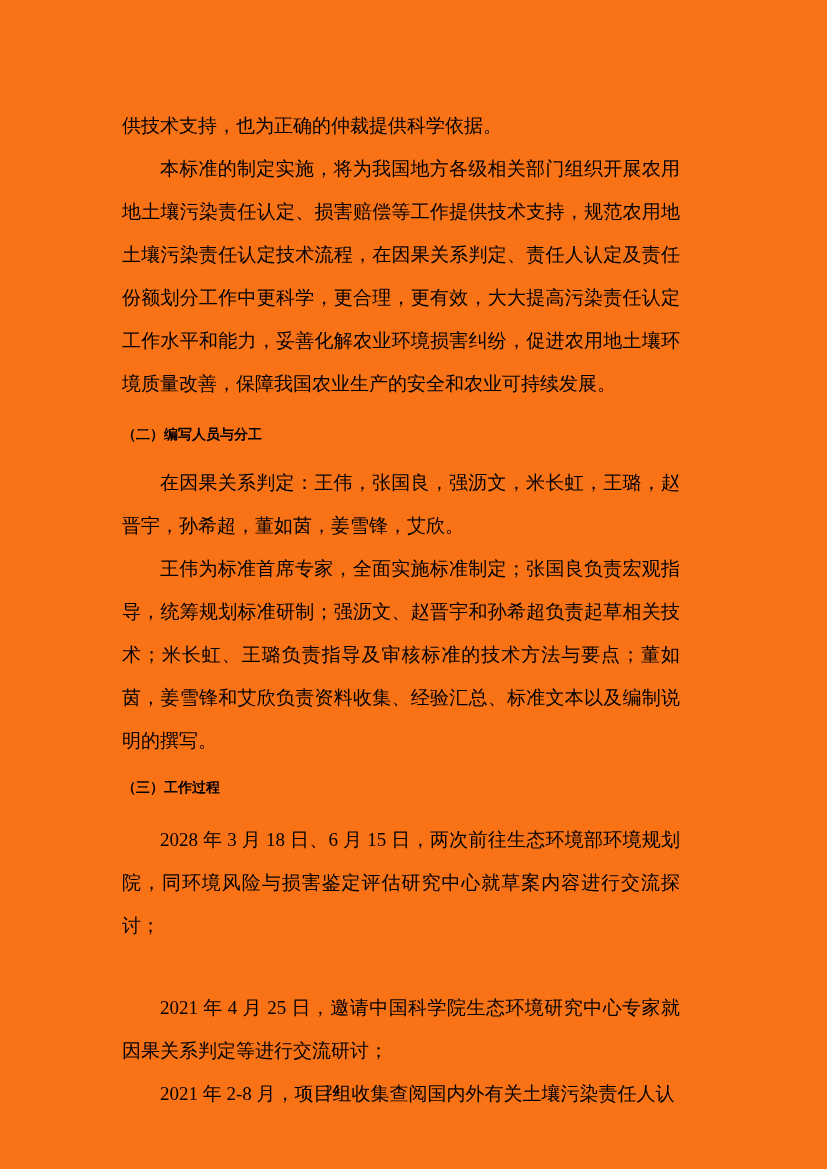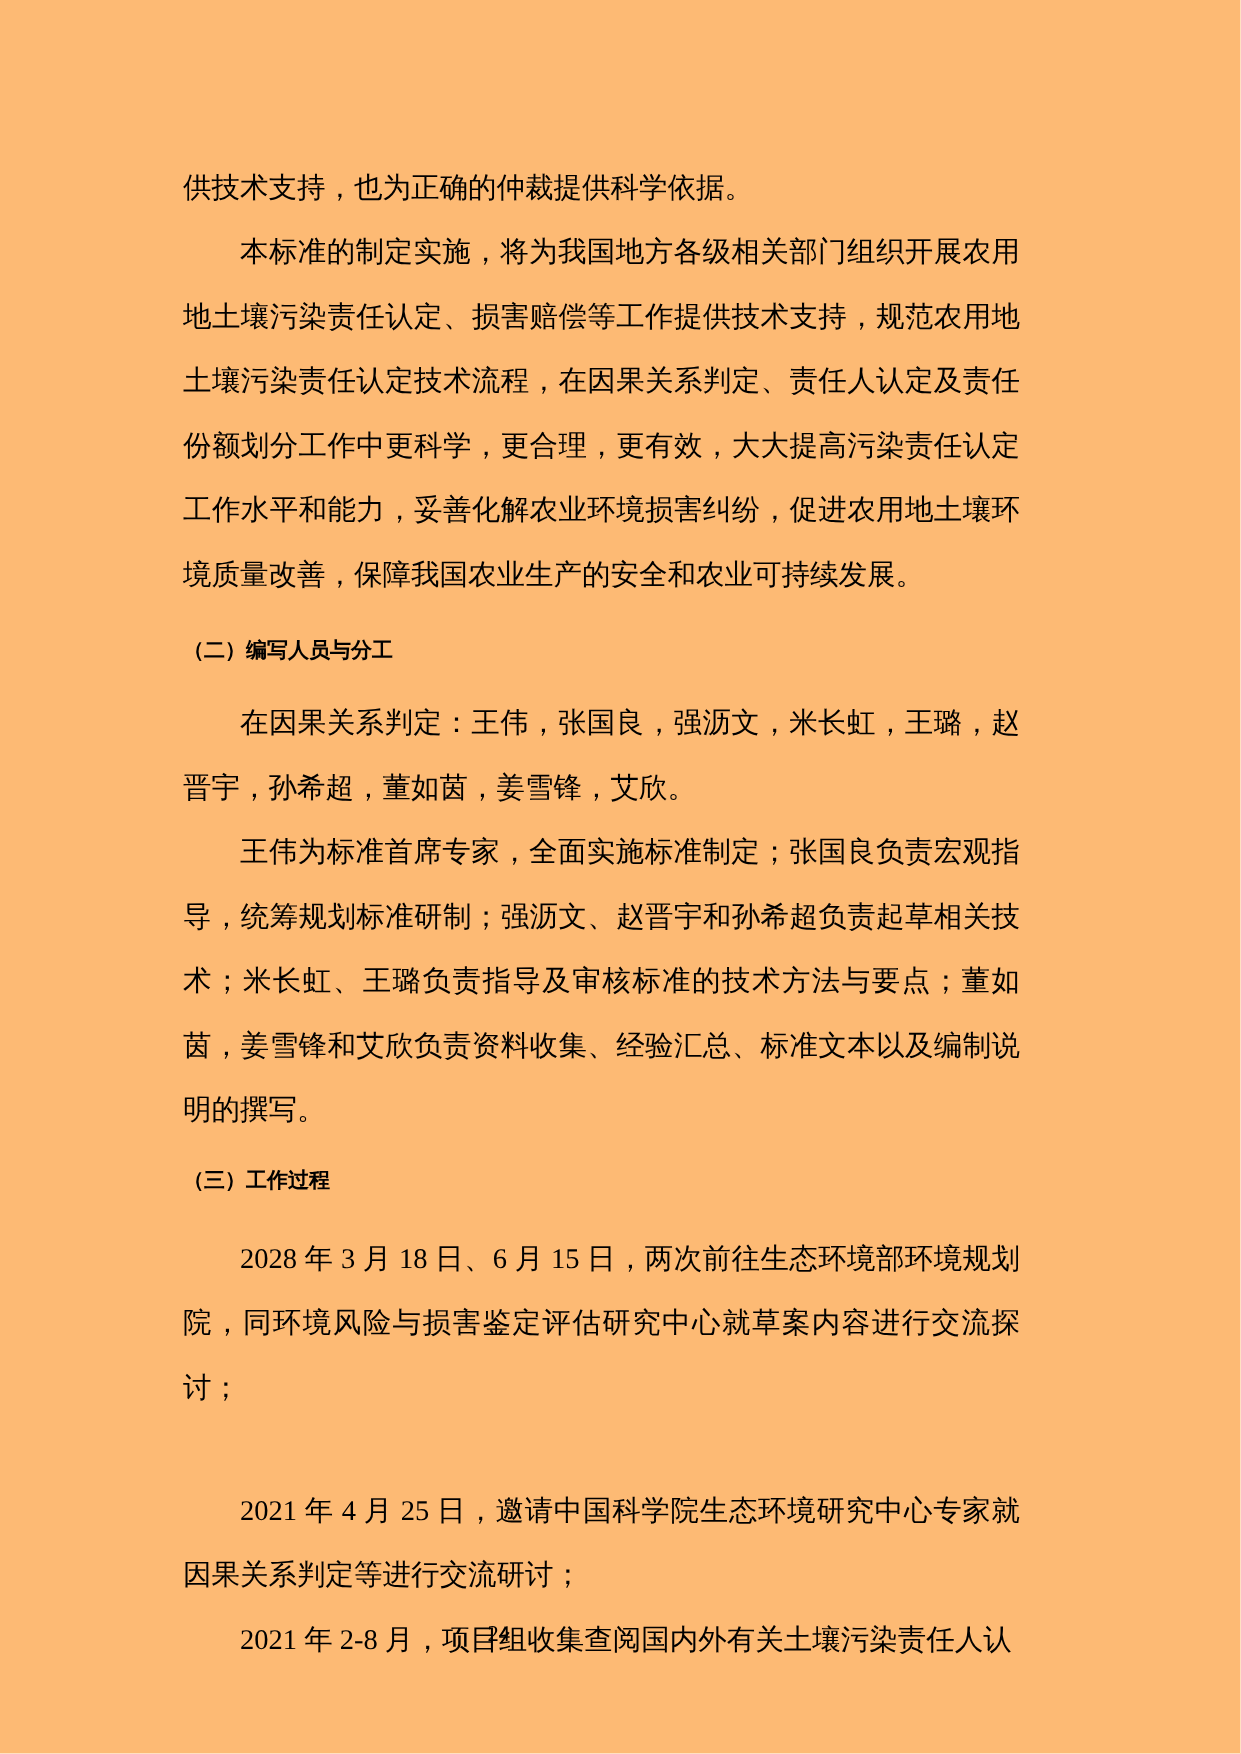--- a/index.html
+++ b/index.html
@@ -4,21 +4,21 @@
 <style>
   html, body {
     margin: 0;
     padding: 0;
     background: #ffffff;
   }
   .page {
     position: relative;
     width: 827px;
     height: 1169px;
-    background: #fdba74;
+    background: #f97316;
     overflow: hidden;
     font-family: "Liberation Serif", "DejaVu Serif", serif;
     color: #000000;
   }
   .content {
     position: absolute;
     left: 122px;
     top: 104px;
     width: 558px;
     font-size: 19px;

